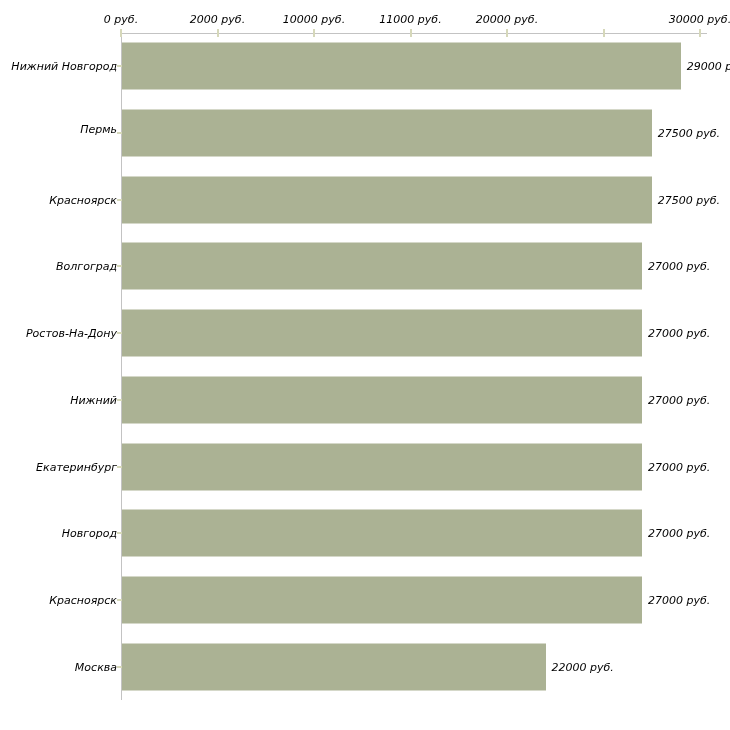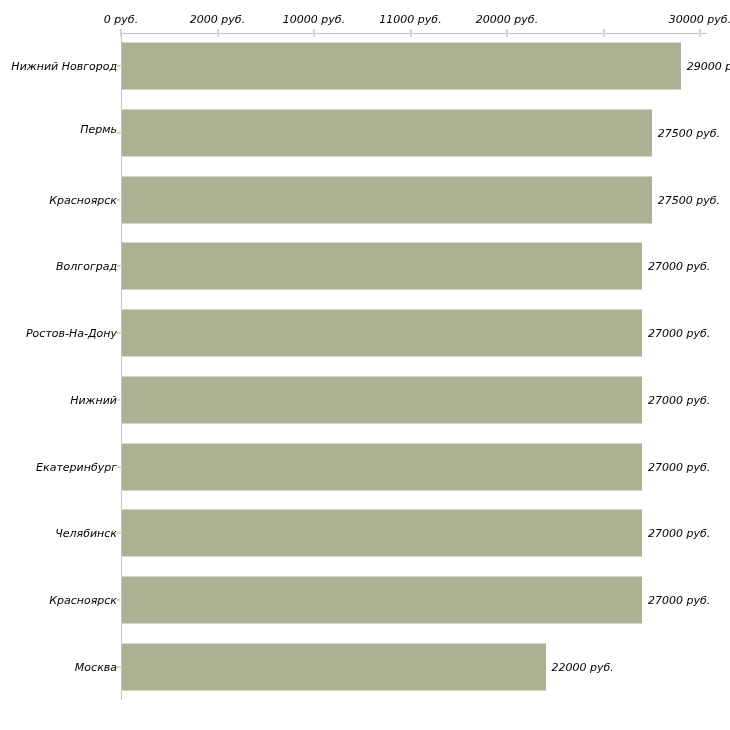--- a/index.html
+++ b/index.html
@@ -113,21 +113,21 @@
       <div class="bar" style="left: 122px; width: 520.1px; top: 333.15px; background: rgb(171, 178, 148);"></div>
       <div class="val-label" style="left: 648.1px; top: 333.15px;">27000 руб.</div>
       <div class="cat-label" style="right: 613px; top: 399.85px;">Нижний</div>
       <div class="cat-tick-mark" style="left: 117px; top: 399.85px; background: rgb(214, 216, 186);"></div>
       <div class="bar" style="left: 122px; width: 520.1px; top: 399.85px; background: rgb(171, 178, 148);"></div>
       <div class="val-label" style="left: 648.1px; top: 399.85px;">27000 руб.</div>
       <div class="cat-label" style="right: 613px; top: 466.55px;">Екатеринбург</div>
       <div class="cat-tick-mark" style="left: 117px; top: 466.55px; background: rgb(214, 216, 186);"></div>
       <div class="bar" style="left: 122px; width: 520.1px; top: 466.55px; background: rgb(171, 178, 148);"></div>
       <div class="val-label" style="left: 648.1px; top: 466.55px;">27000 руб.</div>
-      <div class="cat-label" style="right: 613px; top: 533.25px;">Челябинск</div>
+      <div class="cat-label" style="right: 613px; top: 533.25px;">Новгород</div>
       <div class="cat-tick-mark" style="left: 117px; top: 533.25px; background: rgb(214, 216, 186);"></div>
       <div class="bar" style="left: 122px; width: 520.1px; top: 533.25px; background: rgb(171, 178, 148);"></div>
       <div class="val-label" style="left: 648.1px; top: 533.25px;">27000 руб.</div>
       <div class="cat-label" style="right: 613px; top: 599.95px;">Красноярск</div>
       <div class="cat-tick-mark" style="left: 117px; top: 599.95px; background: rgb(214, 216, 186);"></div>
       <div class="bar" style="left: 122px; width: 520.1px; top: 599.95px; background: rgb(171, 178, 148);"></div>
       <div class="val-label" style="left: 648.1px; top: 599.95px;">27000 руб.</div>
       <div class="cat-label" style="right: 613px; top: 666.65px;">Москва</div>
       <div class="cat-tick-mark" style="left: 117px; top: 666.65px; background: rgb(214, 216, 186);"></div>
       <div class="bar" style="left: 122px; width: 423.6px; top: 666.65px; background: rgb(171, 178, 148);"></div>

